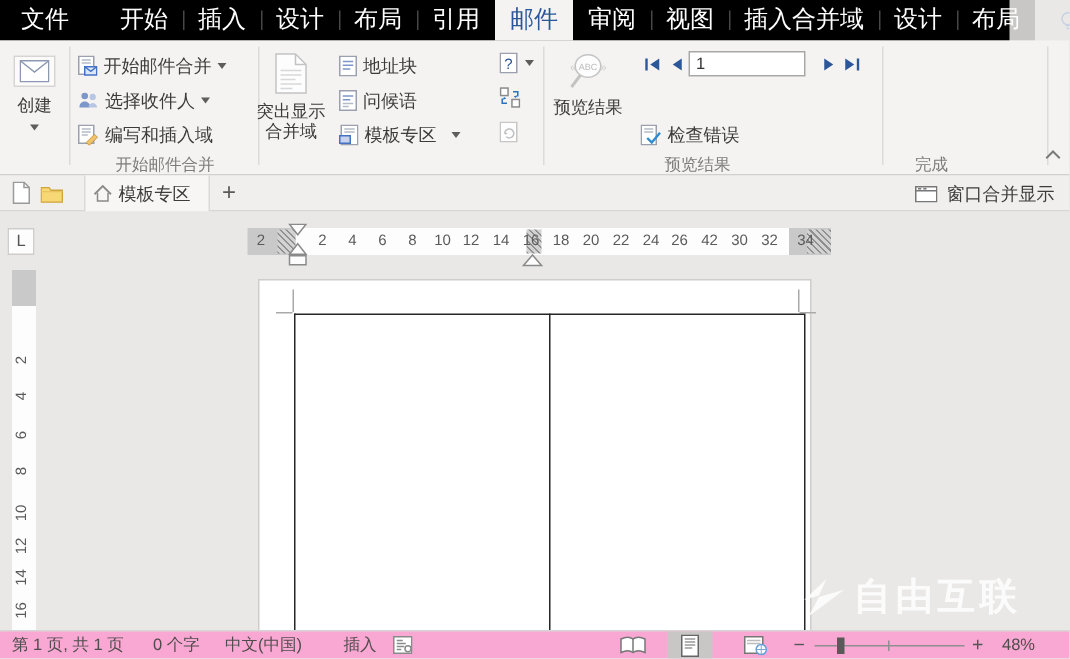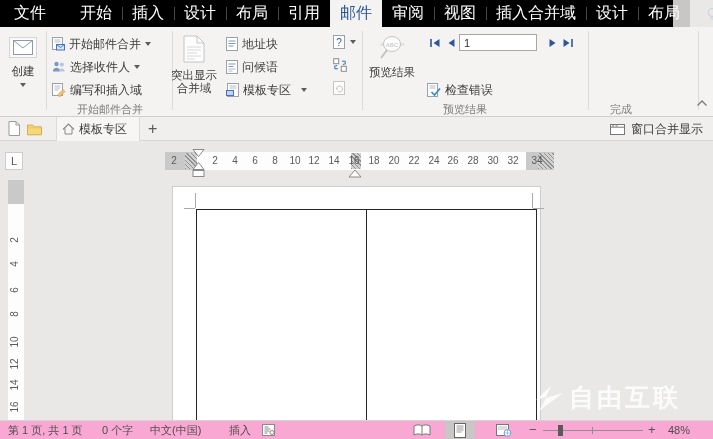--- a/index.html
+++ b/index.html
@@ -314,21 +314,21 @@
     <span class="hnum" style="left:102px">8</span>
     <span class="hnum" style="left:122px">10</span>
     <span class="hnum" style="left:141px">12</span>
     <span class="hnum" style="left:161px">14</span>
     <span class="hnum" style="left:181px">16</span>
     <span class="hnum" style="left:201px">18</span>
     <span class="hnum" style="left:221px">20</span>
     <span class="hnum" style="left:241px">22</span>
     <span class="hnum" style="left:261px">24</span>
     <span class="hnum" style="left:280px">26</span>
-    <span class="hnum" style="left:300px">28</span>
+    <span class="hnum" style="left:300px">42</span>
     <span class="hnum" style="left:320px">30</span>
     <span class="hnum" style="left:340px">32</span>
     <span class="hnum" style="left:362px;width:20px">34</span>
   </div>
 
   <svg class="abs" style="left:191px;top:8px" width="15" height="29" viewBox="0 0 15 29">
     <path d="M2 0.5h11L7.5 7.5z" fill="#fdfdfd" stroke="#8a8a8a"></path>
     <path d="M7.5 13.5 L13 20.5 H2z" fill="#fdfdfd" stroke="#8a8a8a"></path>
     <rect x="2" y="21.5" width="11" height="6" fill="#fdfdfd" stroke="#8a8a8a"></rect>
   </svg>

